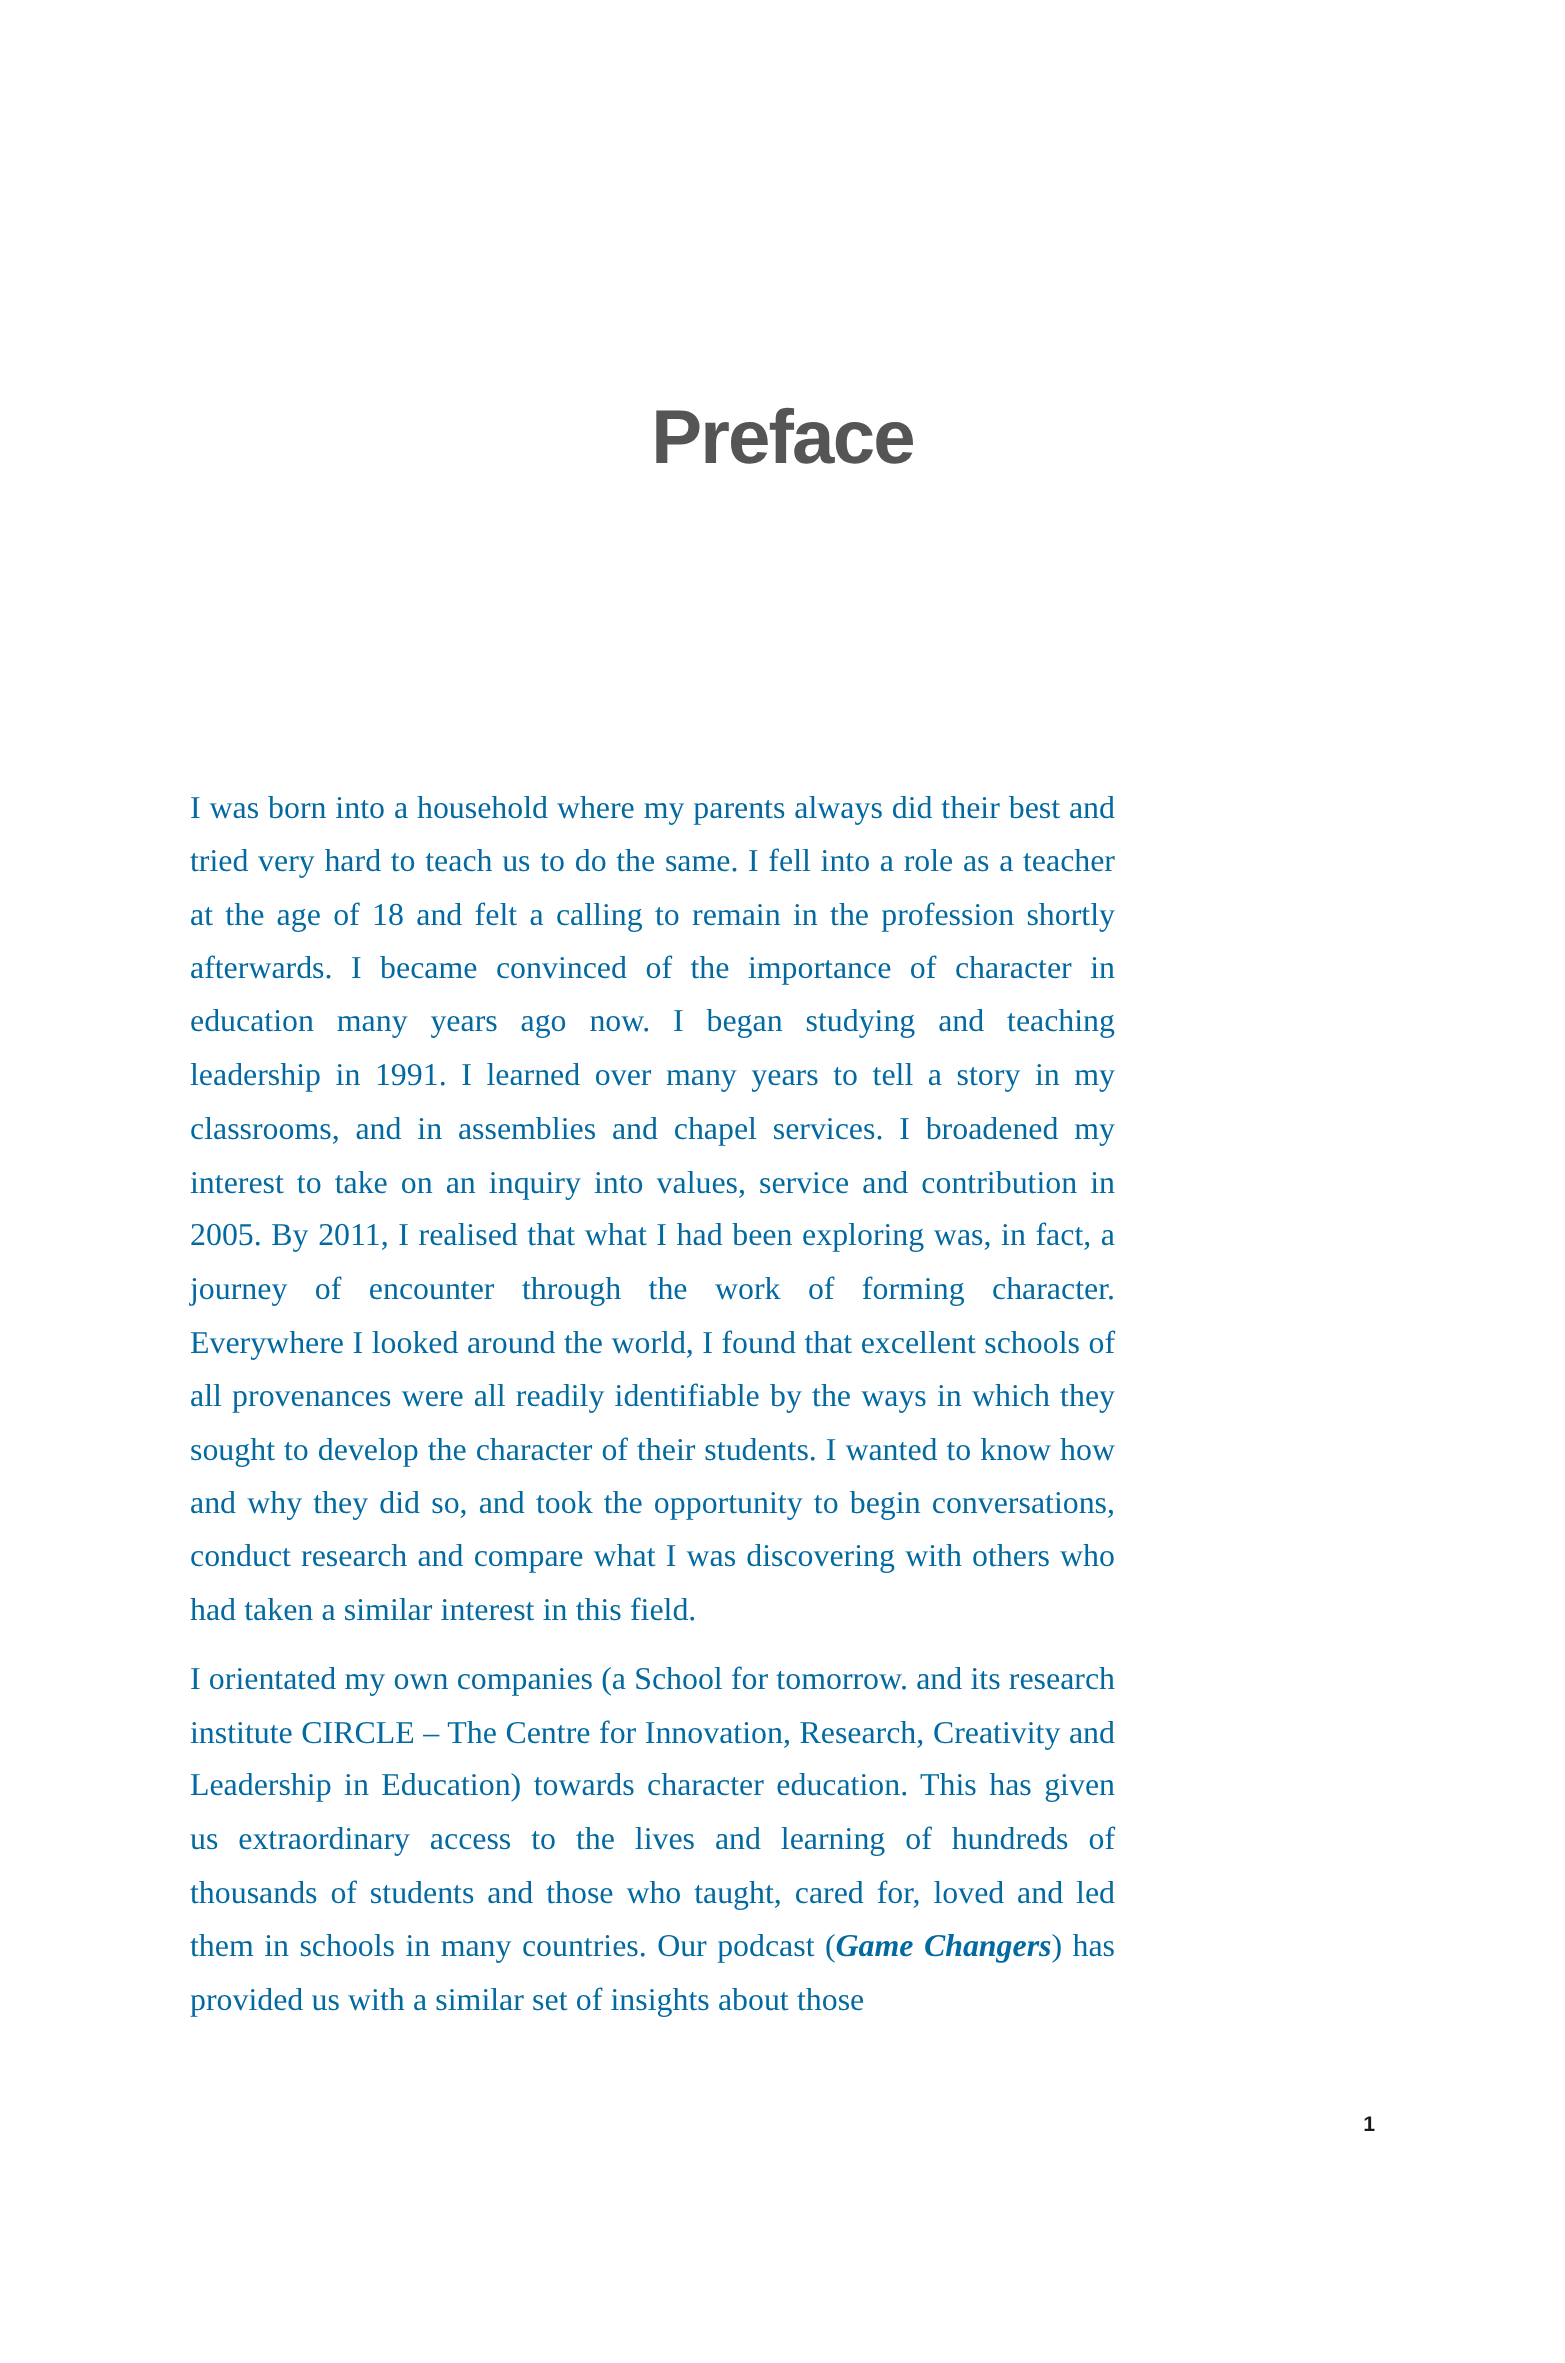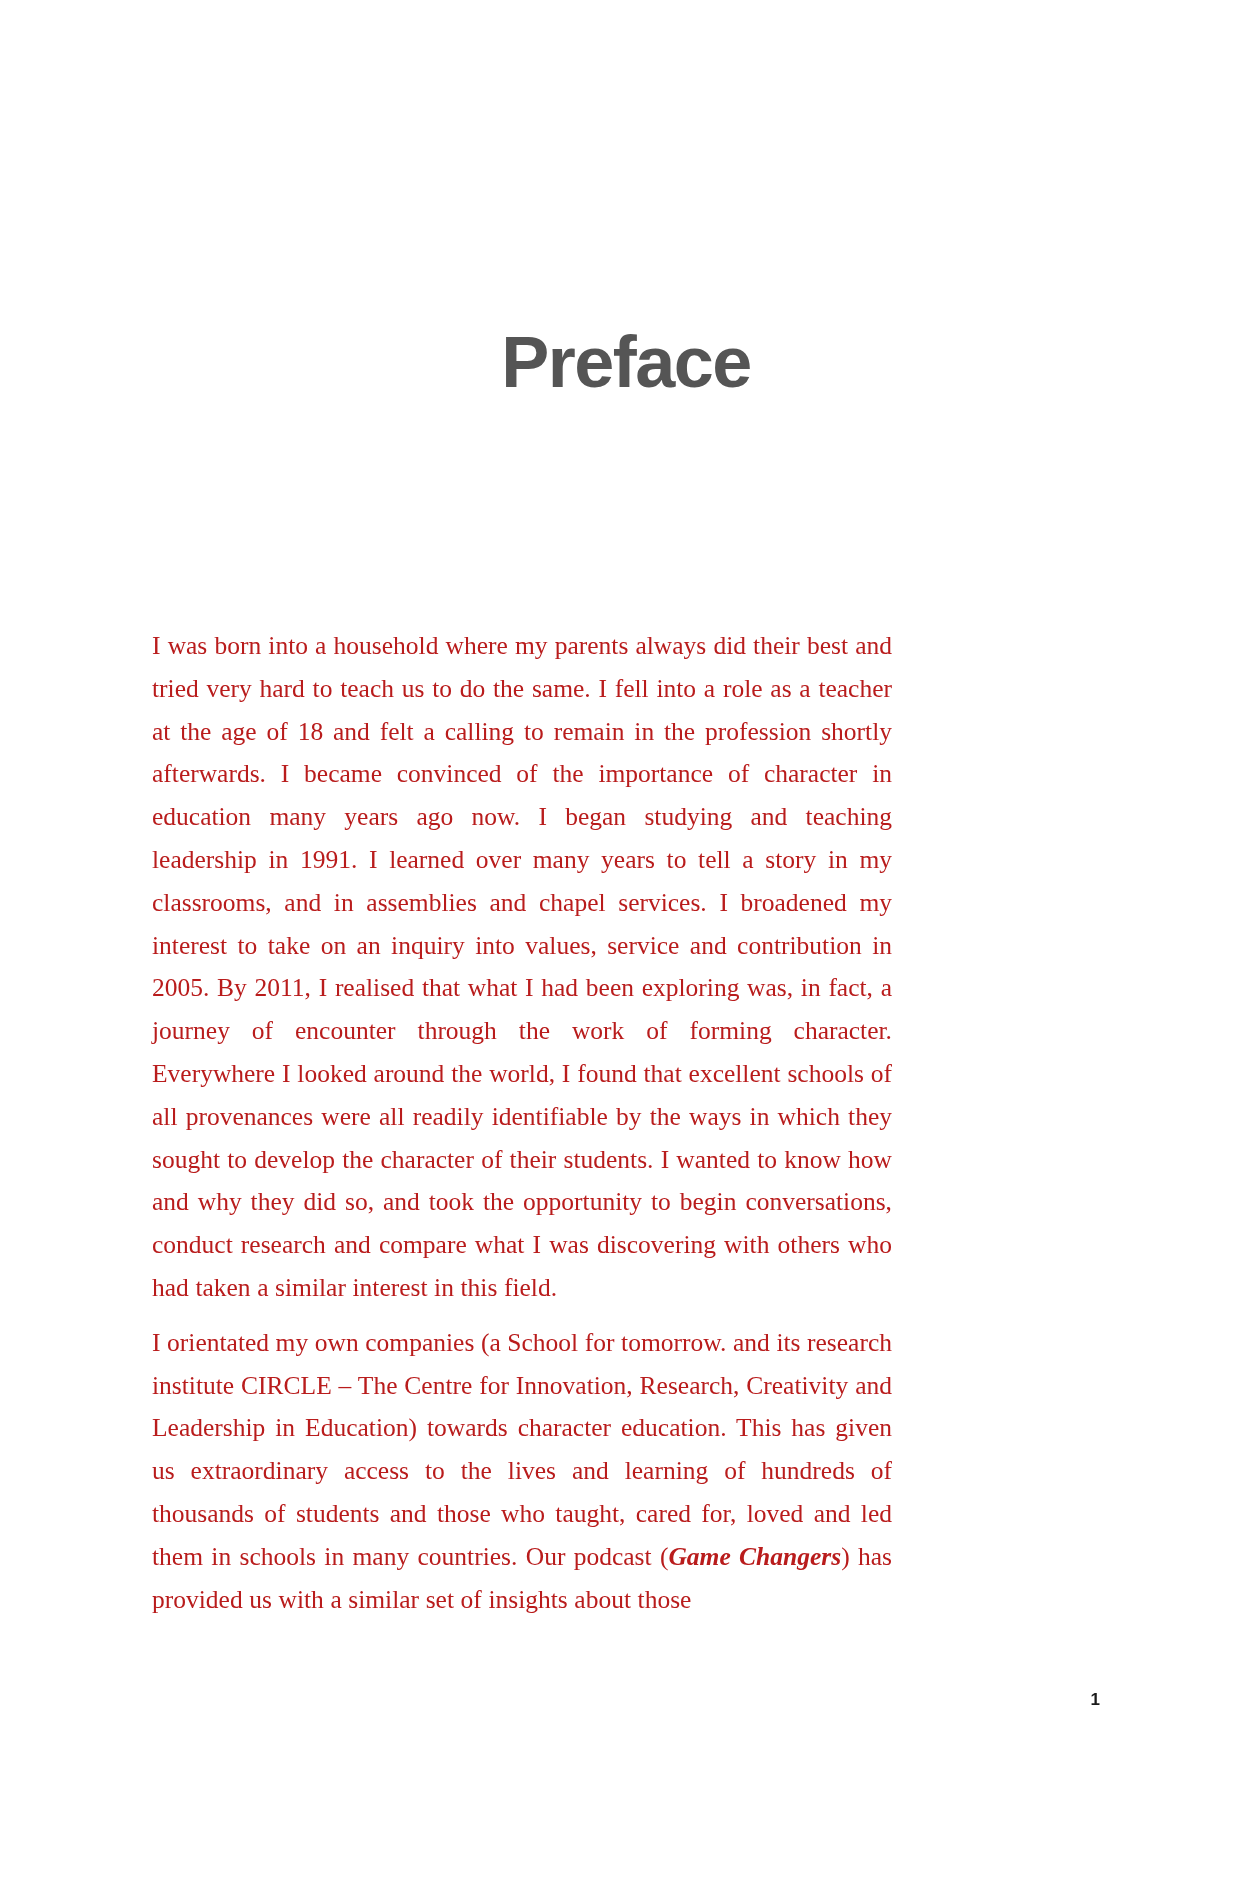--- a/index.html
+++ b/index.html
@@ -24,42 +24,42 @@
 
   
   .chapter-title {
     position: absolute;
     left: 0;
     right: 0;
     top: 278px;
     text-align: center;
     font-family: "Liberation Sans", "DejaVu Sans", sans-serif;
     font-weight: bold;
-    font-size: 72px;
+    font-size: 61px;
     line-height: 1.0;
     letter-spacing: -1.5px;
     color: #555555;
     -webkit-font-smoothing: antialiased;
   }
 
   
   .text-column {
     position: absolute;
     left: 152px;
     top: 625px;
     width: 740px;
   }
 
   .body-paragraph {
     font-size: 25.5px;
     line-height: 42.8px;
     text-align: justify;
     text-justify: inter-word;
     margin: 0 0 12px 0;
-    color: #b91c1c;
+    color: #0369a1;
     word-spacing: 0.2px;
     hyphens: none;
   }
 
   .body-paragraph.last {
     margin-bottom: 0;
   }
 
   .body-paragraph em,
   .italic-title {

